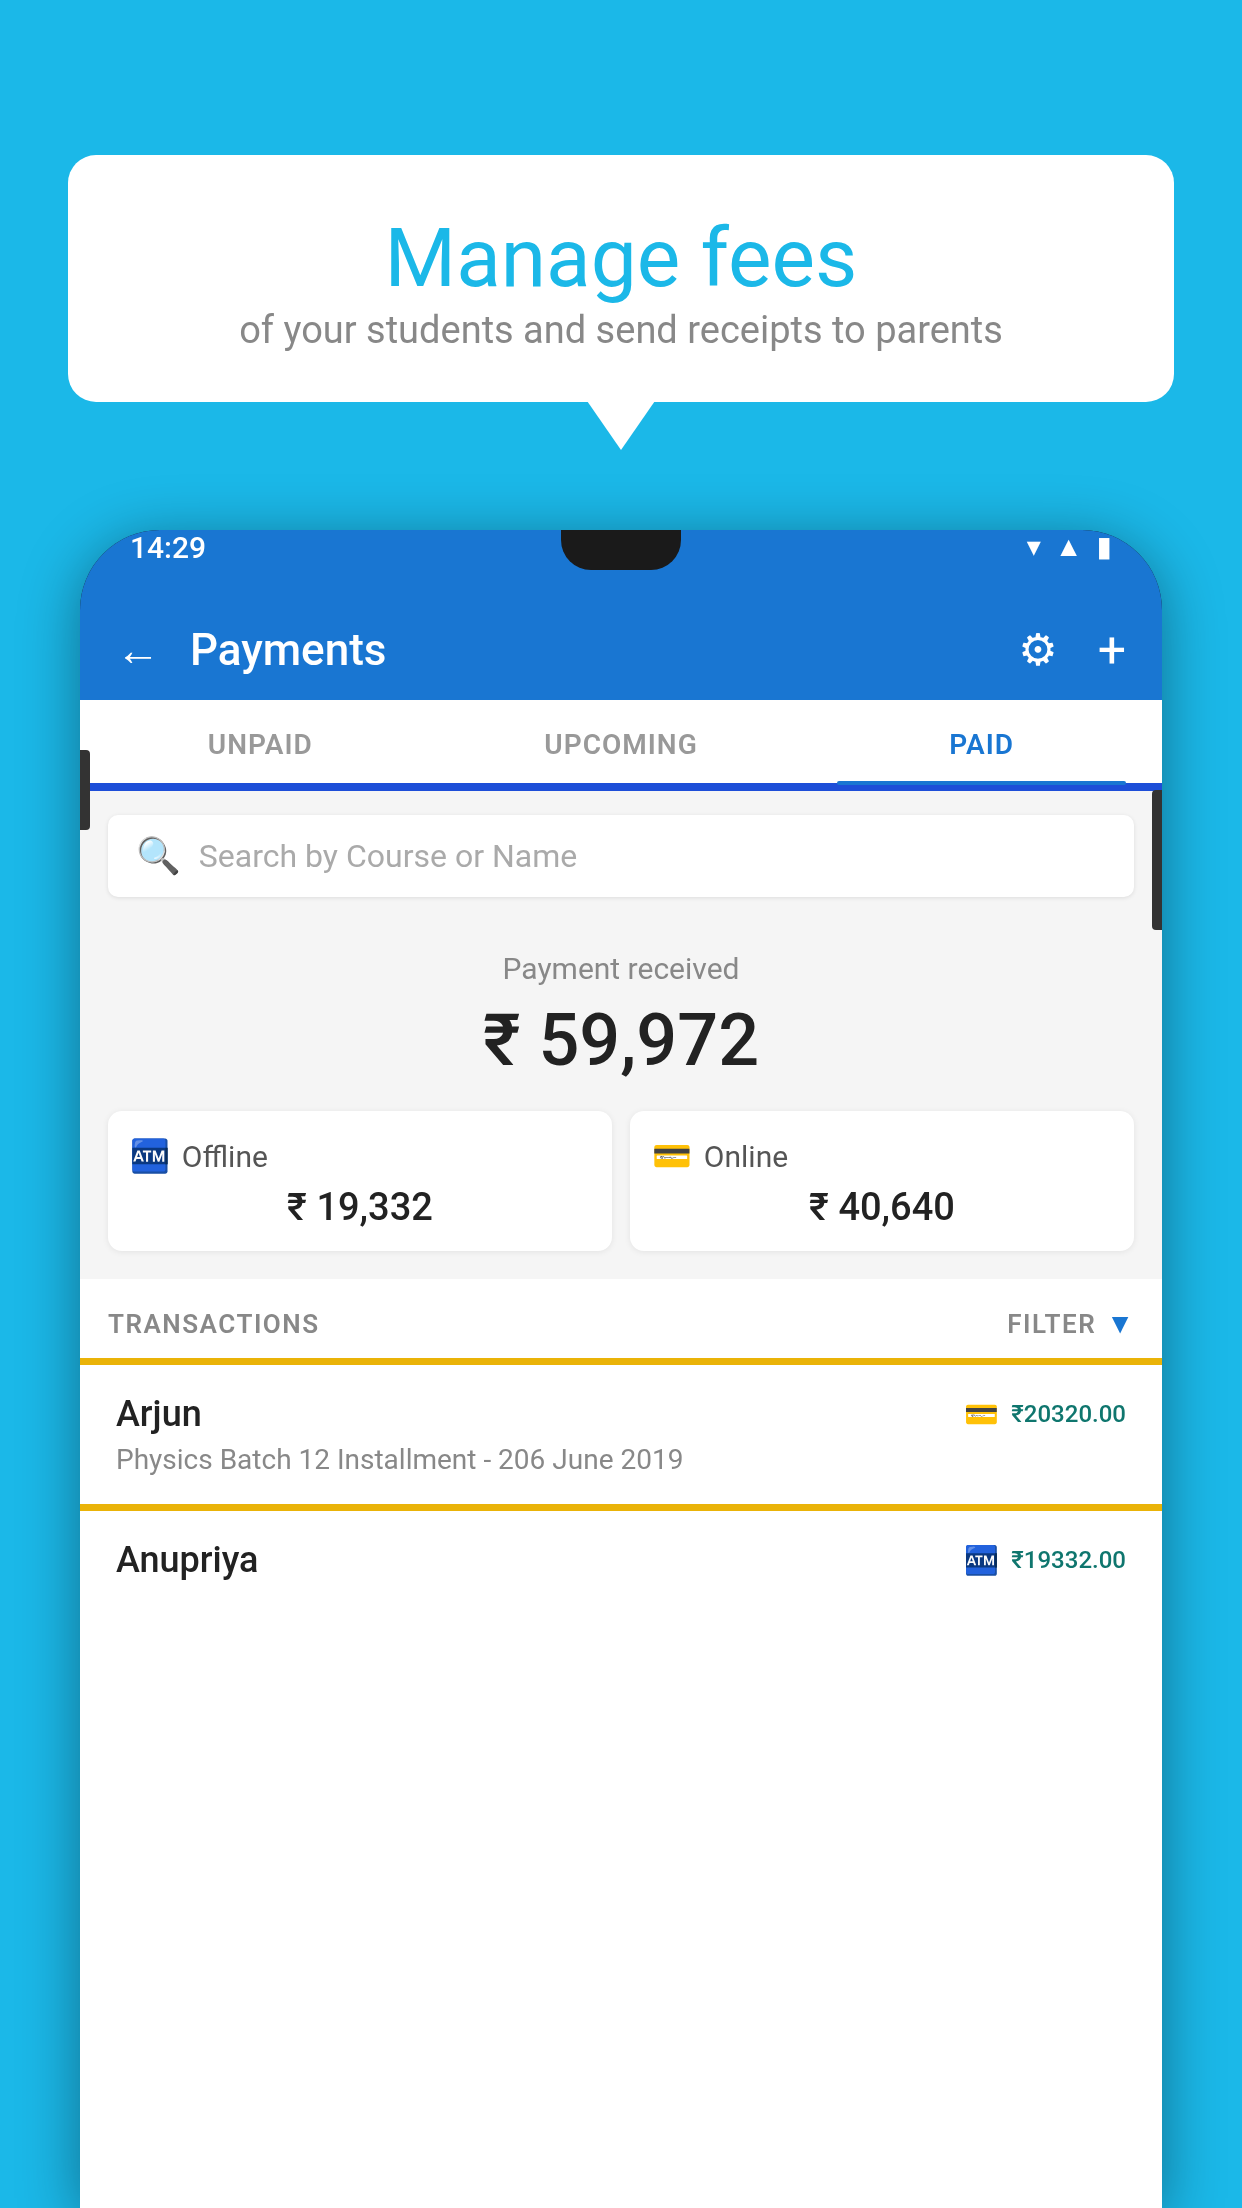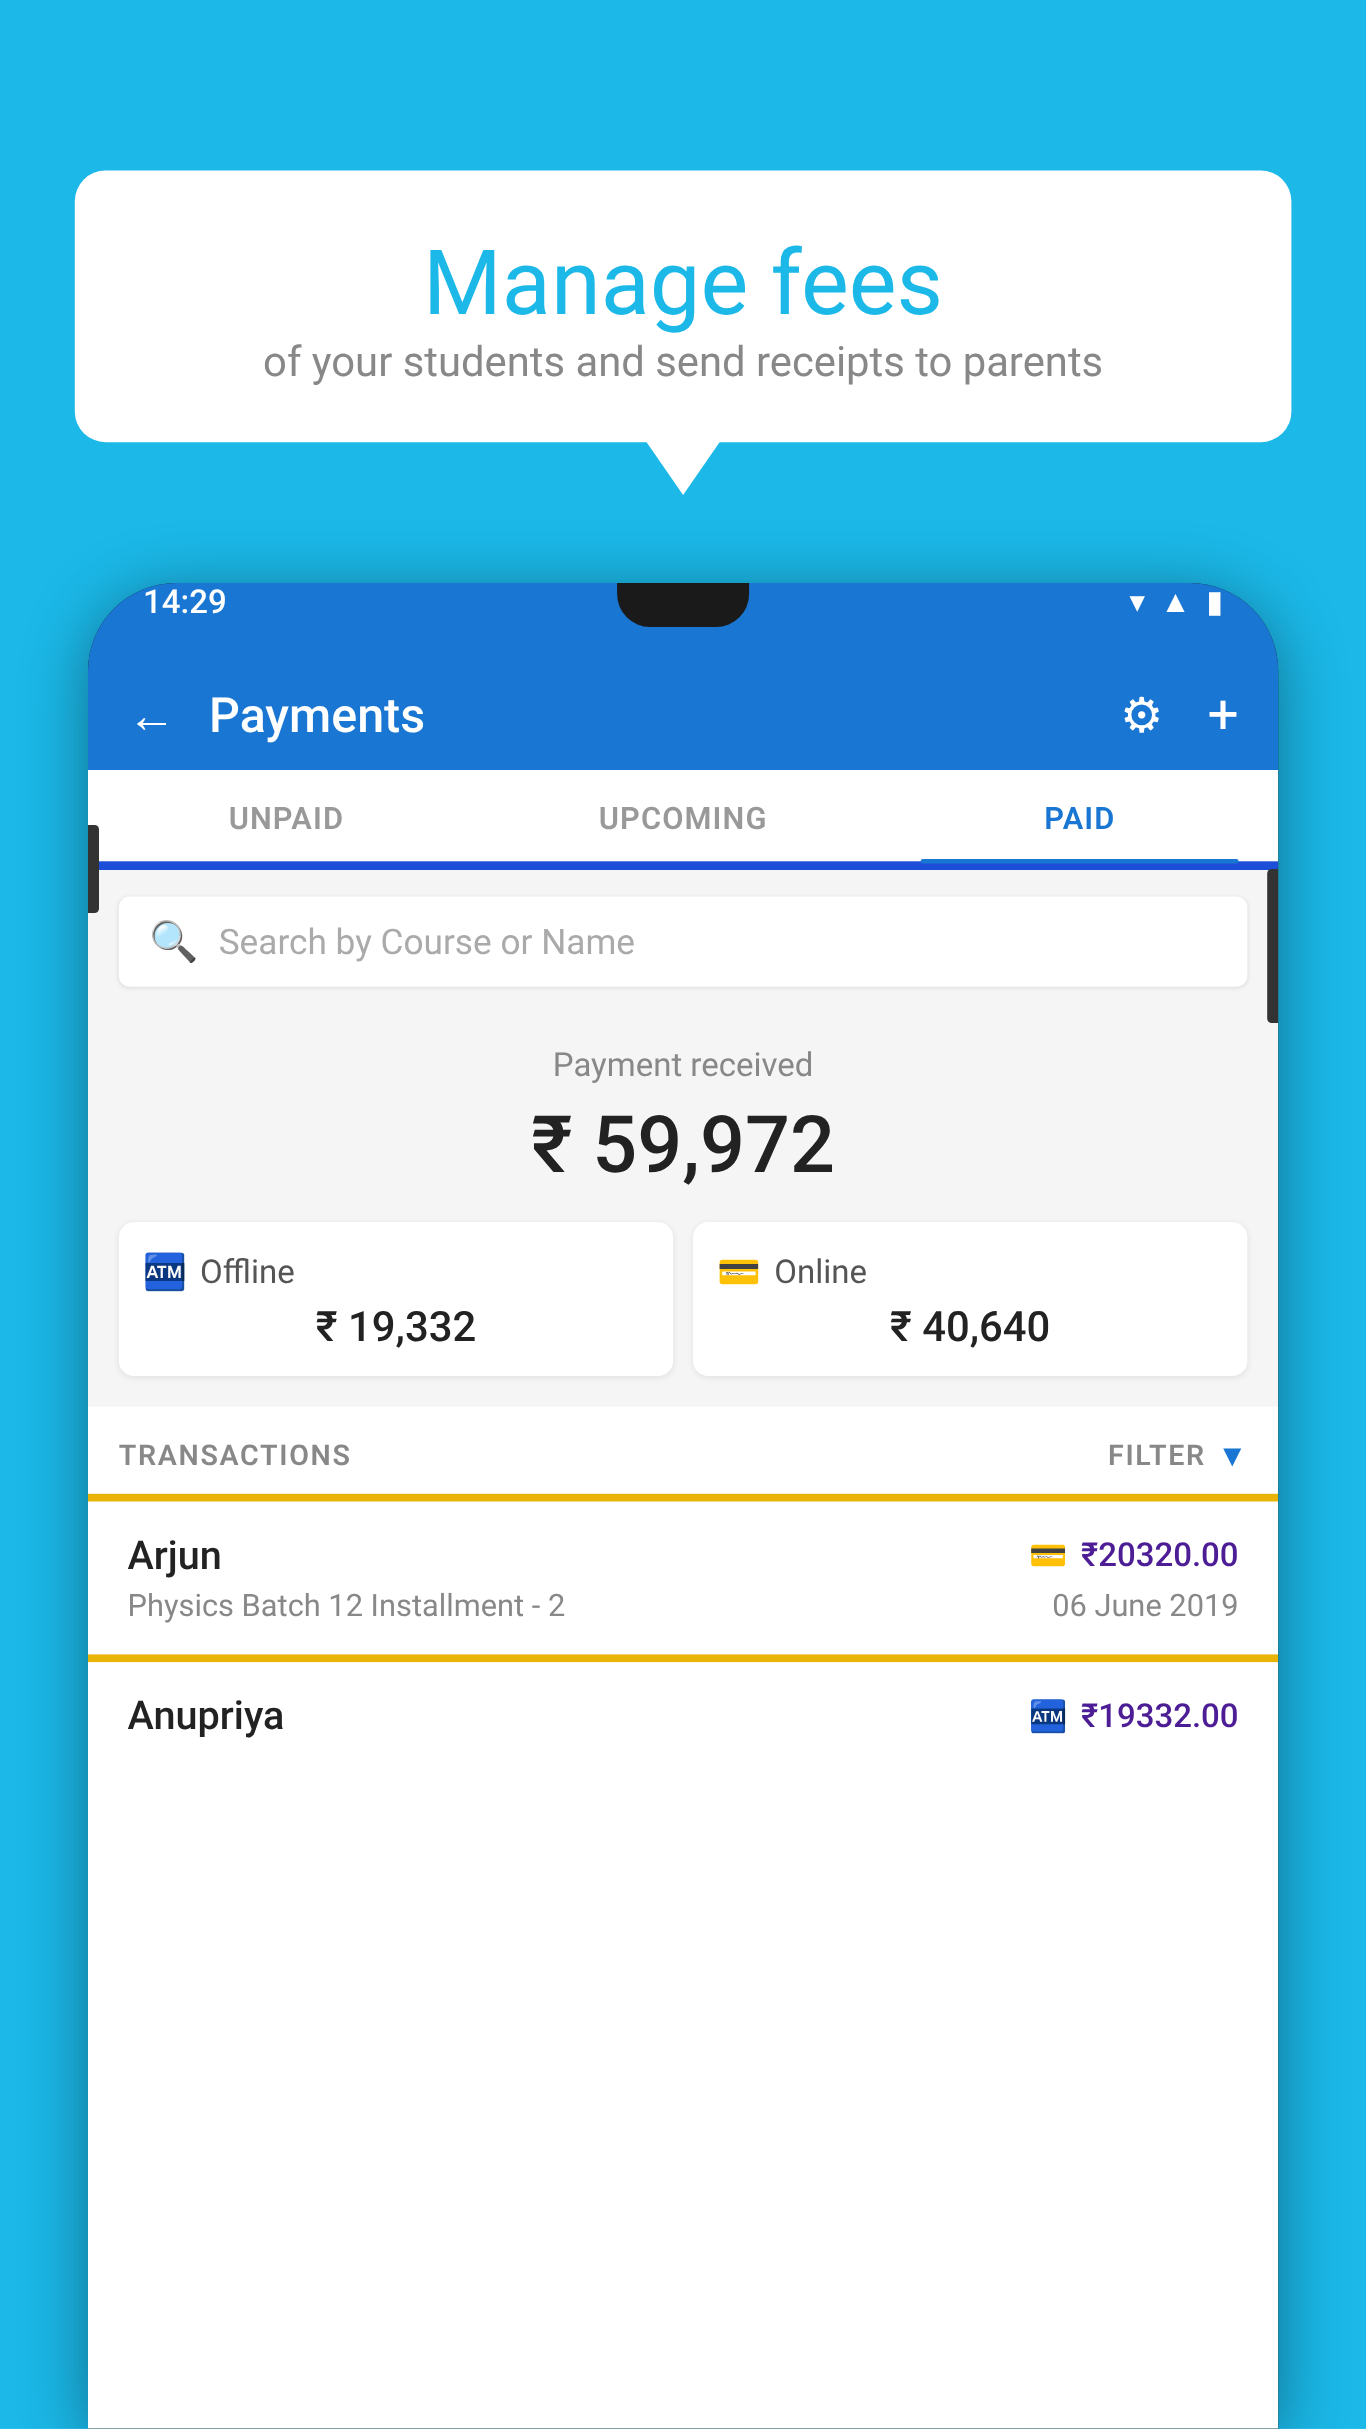--- a/index.html
+++ b/index.html
@@ -290,27 +290,26 @@
     .amount-area {
       display: flex;
       align-items: center;
       gap: 12px;
     }
     .payment-type-icon {
       font-size: 28px;
       color: #666;
     }
     .transaction-amount {
-      font-size: 30px;
-      font-weight: 500;
-      color: #4c1d95;
+      font-size: 24px;
+      font-weight: 500;
+      color: #0f766e;
     }
     .transaction-bottom {
       display: flex;
-      justify-content: space-between;
       align-items: center;
     }
     .course-info {
       font-size: 28px;
       color: #888;
     }
     .transaction-date {
       font-size: 28px;
       color: #888;
     }

